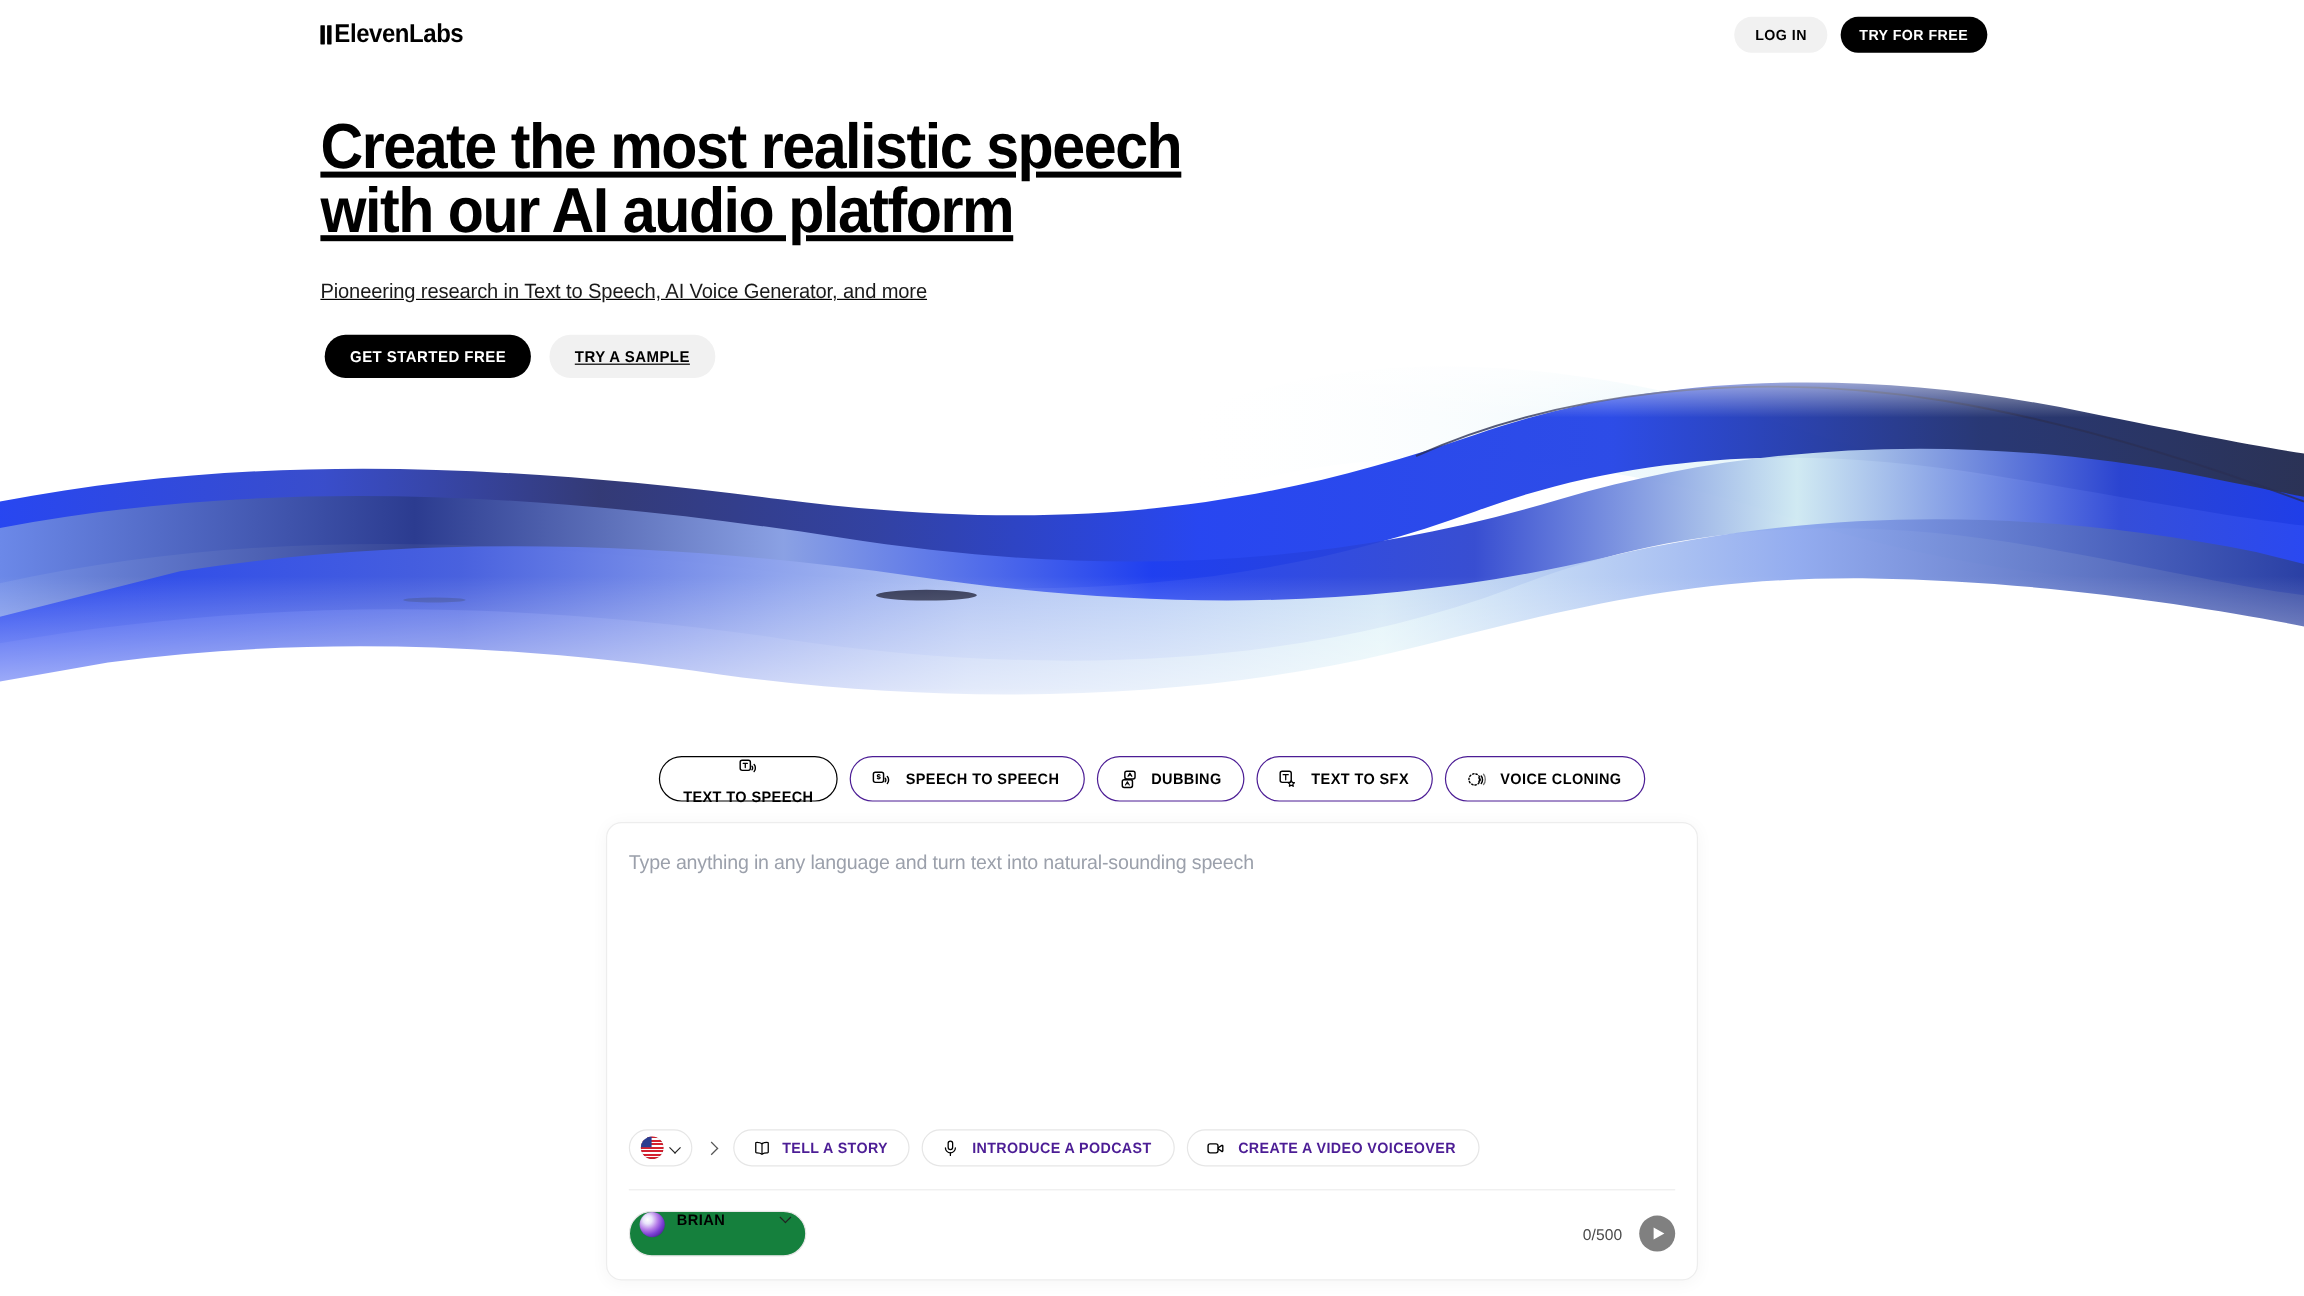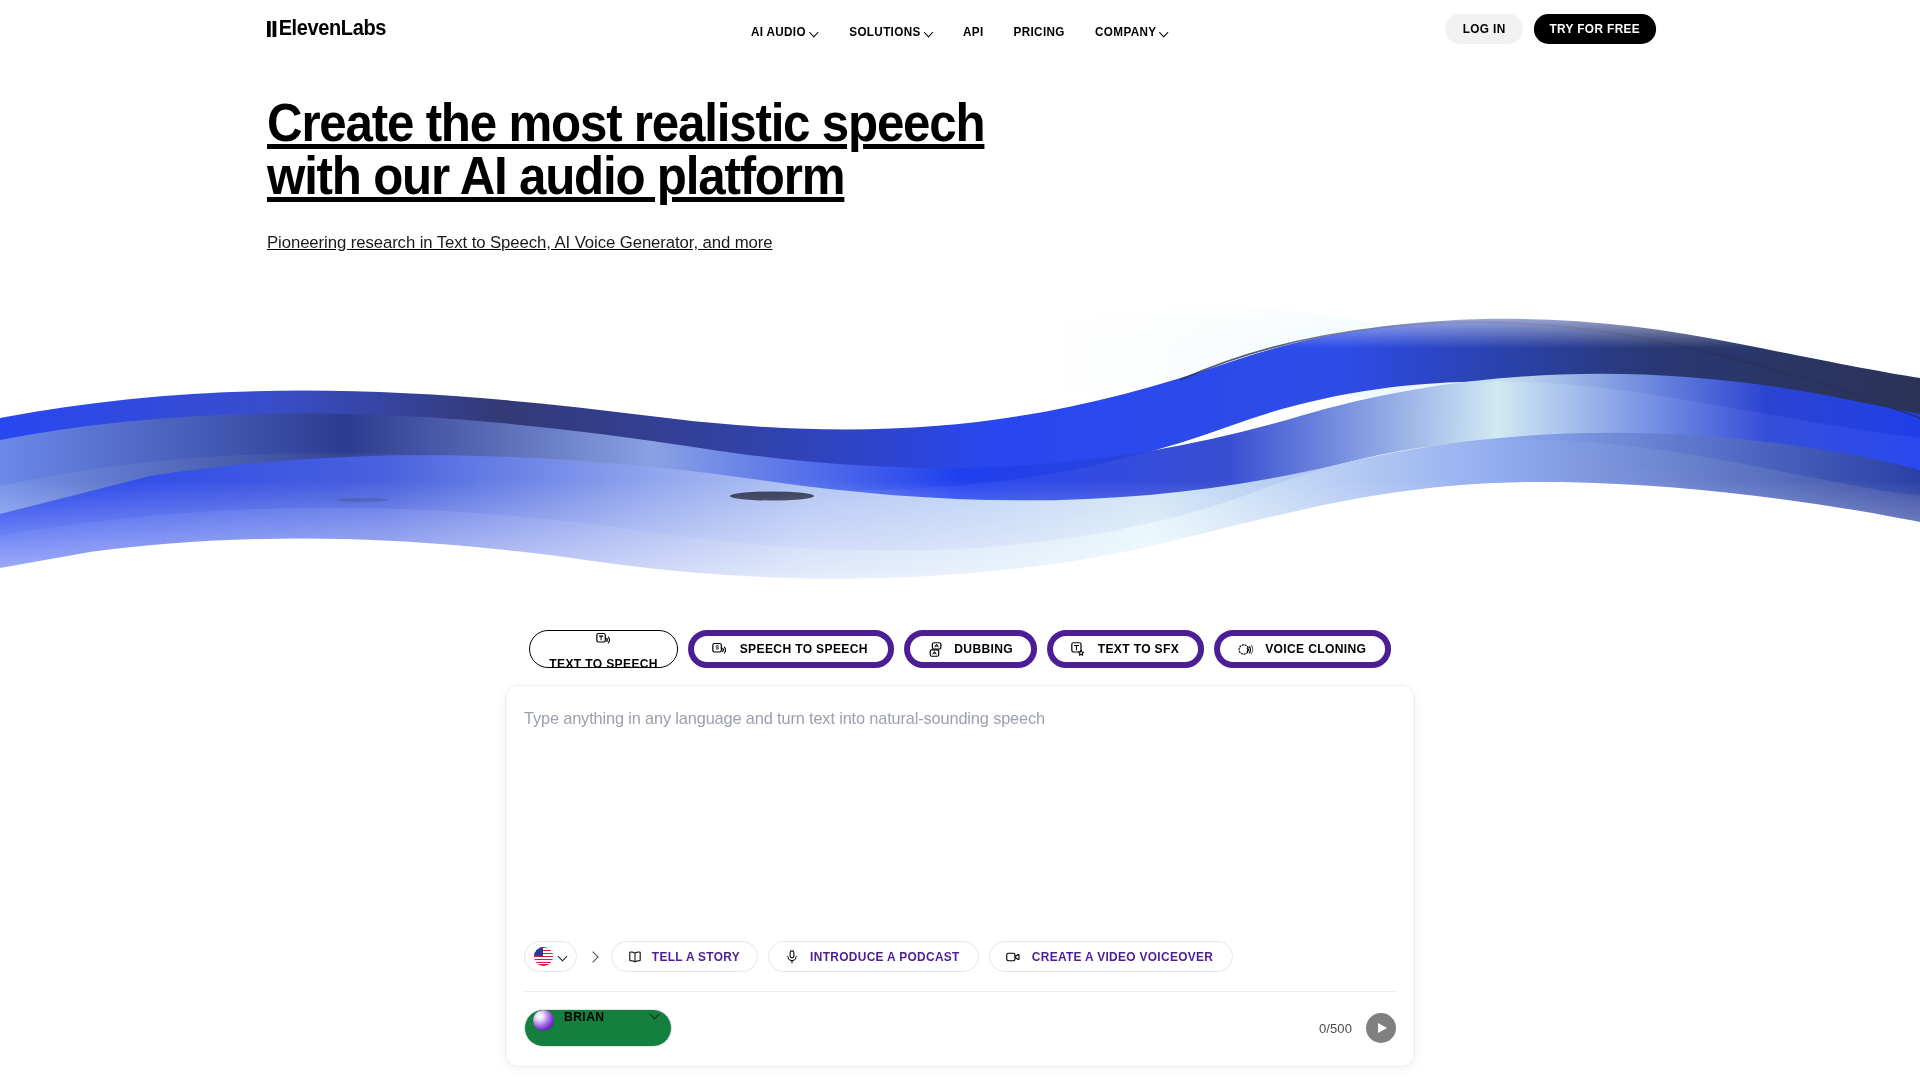--- a/index.html
+++ b/index.html
@@ -107,21 +107,21 @@
   }
   .wave-wrap svg { display: block; width: 1920px; height: 300px; }
 
   
   .tabs {
     position: absolute; left: 50%; transform: translateX(-50%);
     top: 630px; display: flex; align-items: center; gap: 10px; z-index: 30;
   }
   .tab {
     height: 38px; padding: 0 17px; border-radius: 999px;
-    background: #fff; border: 6px solid #4c1d95;
+    background: #fff; border: 1px solid #4c1d95;
     display: flex; align-items: center; gap: 9px;
     font-size: 12.6px; font-weight: 700; letter-spacing: 0.35px;
     color: #000; cursor: pointer; white-space: nowrap;
     box-shadow: 0 1px 2px rgba(0,0,0,0.02);
   }
   .tab.active { border: 1.4px solid #000; flex-direction: column; }
   .tab .tab-label { transform: scaleX(0.96); }
   .tab-ico { width: 17px; height: 17px; display: block; flex: 0 0 17px; }
 
   
@@ -232,53 +232,37 @@
 
   <header class="header">
     <div class="logo">
       <span class="logo-bars">
           <i></i>
           <i></i>
         </span>
       <span>ElevenLabs</span>
     </div>
 
-    <nav class="nav">
-      <div class="nav-item">
-        <span>AI AUDIO</span>
-        <span class="chev"></span>
-      </div>
-      <div class="nav-item">
-        <span>SOLUTIONS</span>
-        <span class="chev"></span>
-      </div>
-      <div class="nav-item">
-        <span>API</span>
-      </div>
-      <div class="nav-item">
-        <span>PRICING</span>
-      </div>
-      <div class="nav-item">
-        <span>COMPANY</span>
-        <span class="chev"></span>
-      </div>
-    </nav>
 
     <div class="header-actions">
       <button class="btn-login">LOG IN</button>
       <button class="btn-try">TRY FOR FREE</button>
     </div>
   </header>
 
   <section class="hero">
     <h1>
       <span class="l1">Create the most realistic speech</span>
       <span class="l2">with our AI audio platform</span>
     </h1>
     <p class="hero-sub">Pioneering research in Text to Speech, AI Voice Generator, and more</p>
+    <div class="hero-ctas">
+      <button class="cta-primary">GET STARTED FREE</button>
+      <button class="cta-secondary">TRY A SAMPLE</button>
+    </div>
   </section>
 
   <div class="wave-wrap">
     <svg viewBox="0 0 1920 300" preserveAspectRatio="none">
       <defs>
         <linearGradient id="gBandA" x1="0" y1="0" x2="1" y2="0">
           <stop offset="0%" stop-color="#1f3ff0"></stop>
           <stop offset="14%" stop-color="#3146c9"></stop>
           <stop offset="26%" stop-color="#2b3270"></stop>
           <stop offset="38%" stop-color="#2a3a9e"></stop>

